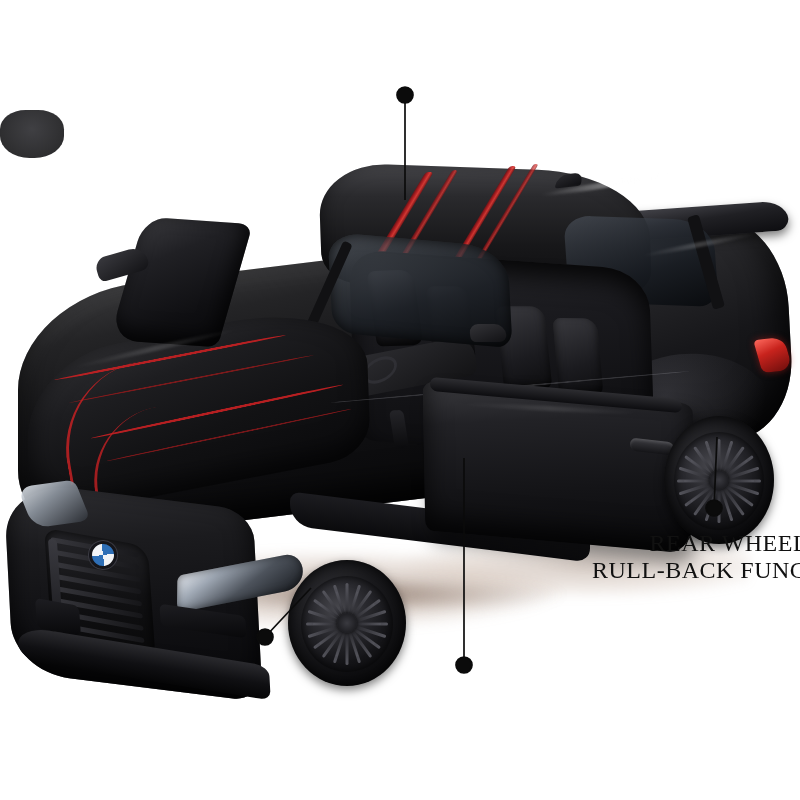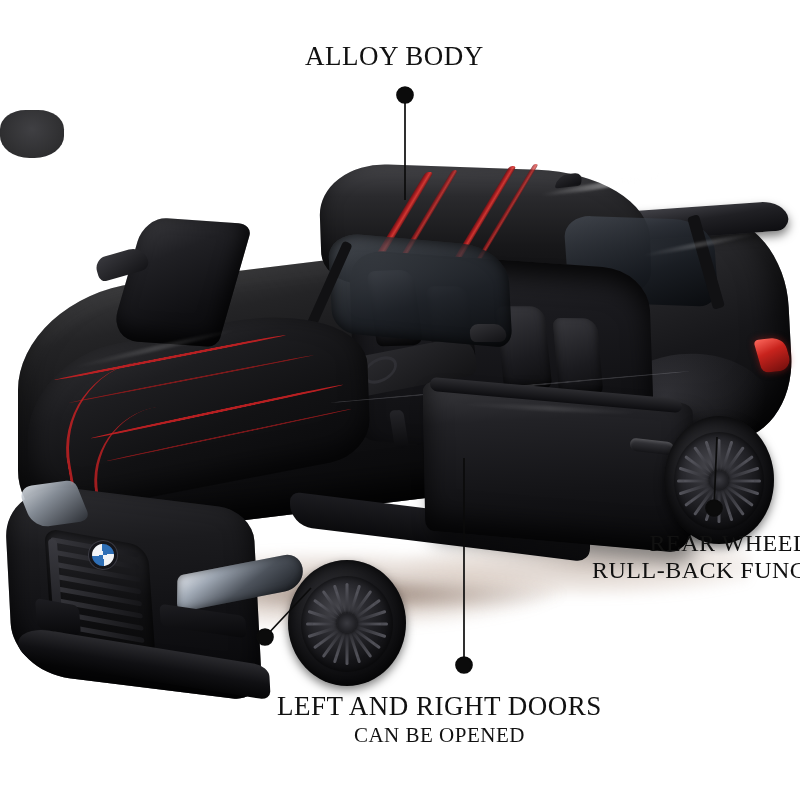--- a/index.html
+++ b/index.html
@@ -471,28 +471,21 @@
       <circle id="dot-rear" cx="714" cy="508" r="8"></circle>
 
       <line id="ld-tirre" x1="265" y1="637" x2="311" y2="588"></line>
       <circle id="dot-tirre" cx="265" cy="637" r="8"></circle>
 
       <line id="ld-doors" x1="464" y1="665" x2="464" y2="458"></line>
       <circle id="dot-doors" cx="464" cy="665" r="8"></circle>
     </g>
   </svg>
 
-  <div class="callout" id="co-alloy">
-    <span class="ln">ALLOY BODY</span>
-  </div>
 
   <div class="callout" id="co-rear">
     <span class="ln">REAR WHEEL</span>
     <span class="ln">RULL-BACK FUNCTION</span>
   </div>
 
 
-  <div class="callout" id="co-doors">
-    <span class="ln">LEFT AND RIGHT DOORS</span>
-    <span class="sub">CAN BE OPENED</span>
-  </div>
 
 </div>
 
 </body></html>

